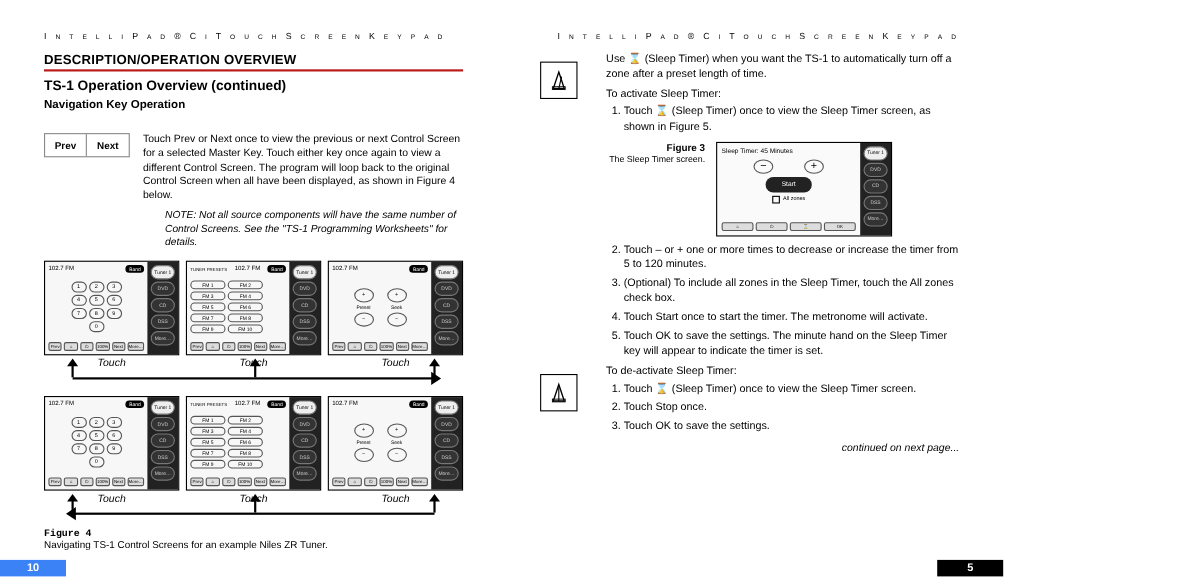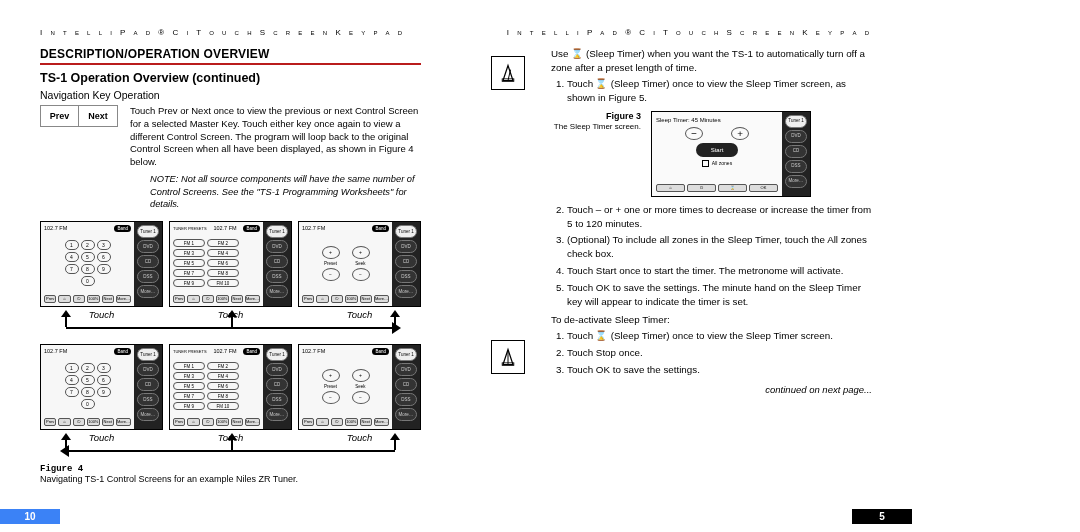--- a/index.html
+++ b/index.html
@@ -37,22 +37,22 @@
     margin-bottom: 6px;
     letter-spacing: 0.2px;
   }
   .h2 {
     font-size: 12.5px;
     font-weight: 700;
     margin-bottom: 4px;
   }
   .h3 {
     font-size: 10.5px;
-    font-weight: 400;
-    margin-bottom: 4px;
+    font-weight: 700;
+    margin-bottom: 20px;
   }
   .nav-row {
     display: flex;
     gap: 12px;
     margin-bottom: 4px;
   }
   .prev-next {
     display: flex;
     border: 1px solid #888;
     height: 22px;
@@ -462,20 +462,21 @@
     <div class="metronome-icon" style="left:30px; top:56px;">
       <svg viewBox="0 0 24 24">
           <polygon points="12,3 18,21 6,21" fill="none" stroke="#000" stroke-width="1.5"></polygon>
           <line x1="12" y1="21" x2="15" y2="8" stroke="#000" stroke-width="1.2"></line>
           <rect x="5" y="19" width="14" height="3" fill="none" stroke="#000"></rect>
         </svg>
     </div>
 
     <div class="right-body" style="margin-left:60px;">
       <p>Use ⌛ (Sleep Timer) when you want the TS-1 to automatically turn off a zone after a preset length of time.</p>
+      <p style="margin-top:4px">To activate Sleep Timer:</p>
       <ol class="step-list">
         <li>Touch ⌛ (Sleep Timer) once to view the Sleep Timer screen, as shown in Figure 5.</li>
       </ol>
 
       <div class="fig5">
         <div class="fig5-cap">
           <span class="b">Figure 3</span><br>
           <span>The Sleep Timer screen.</span>
         </div>
         <div class="sleep-screen">

